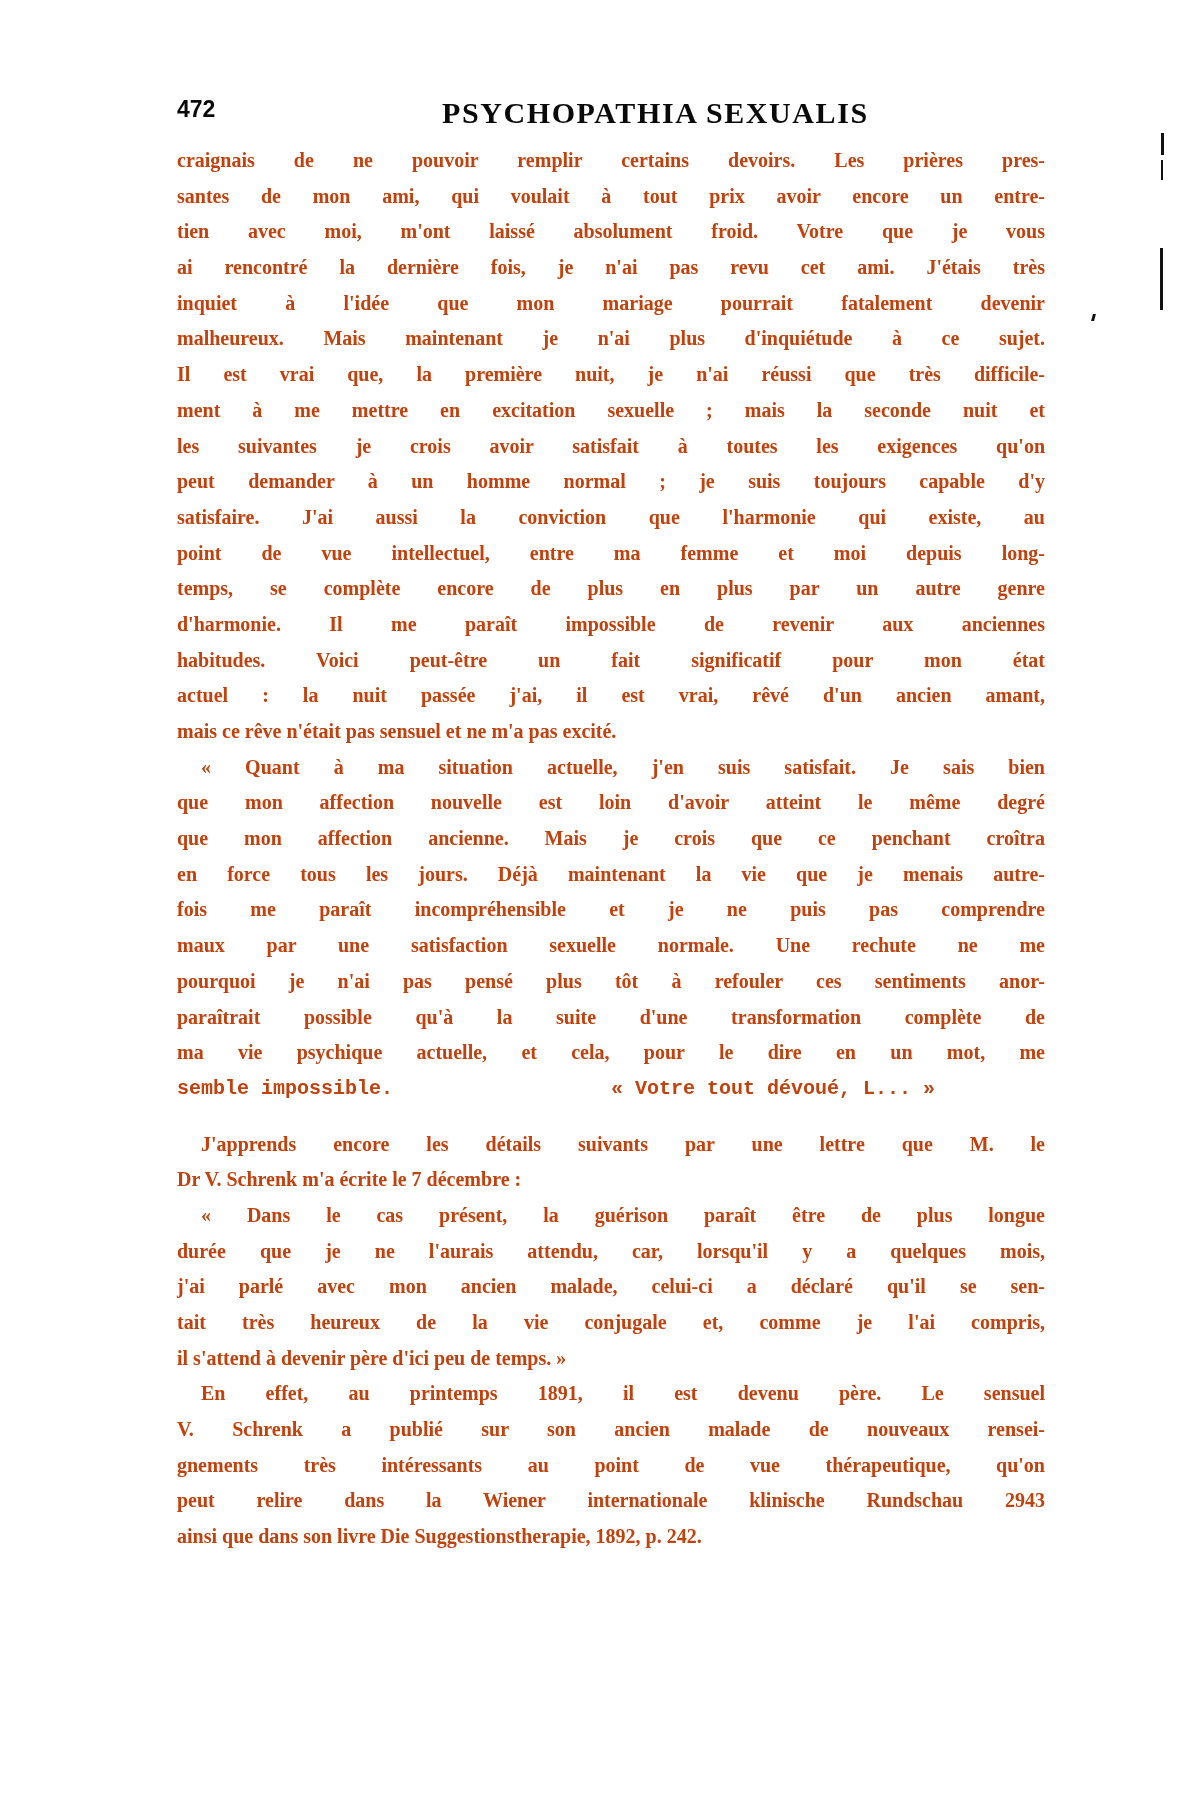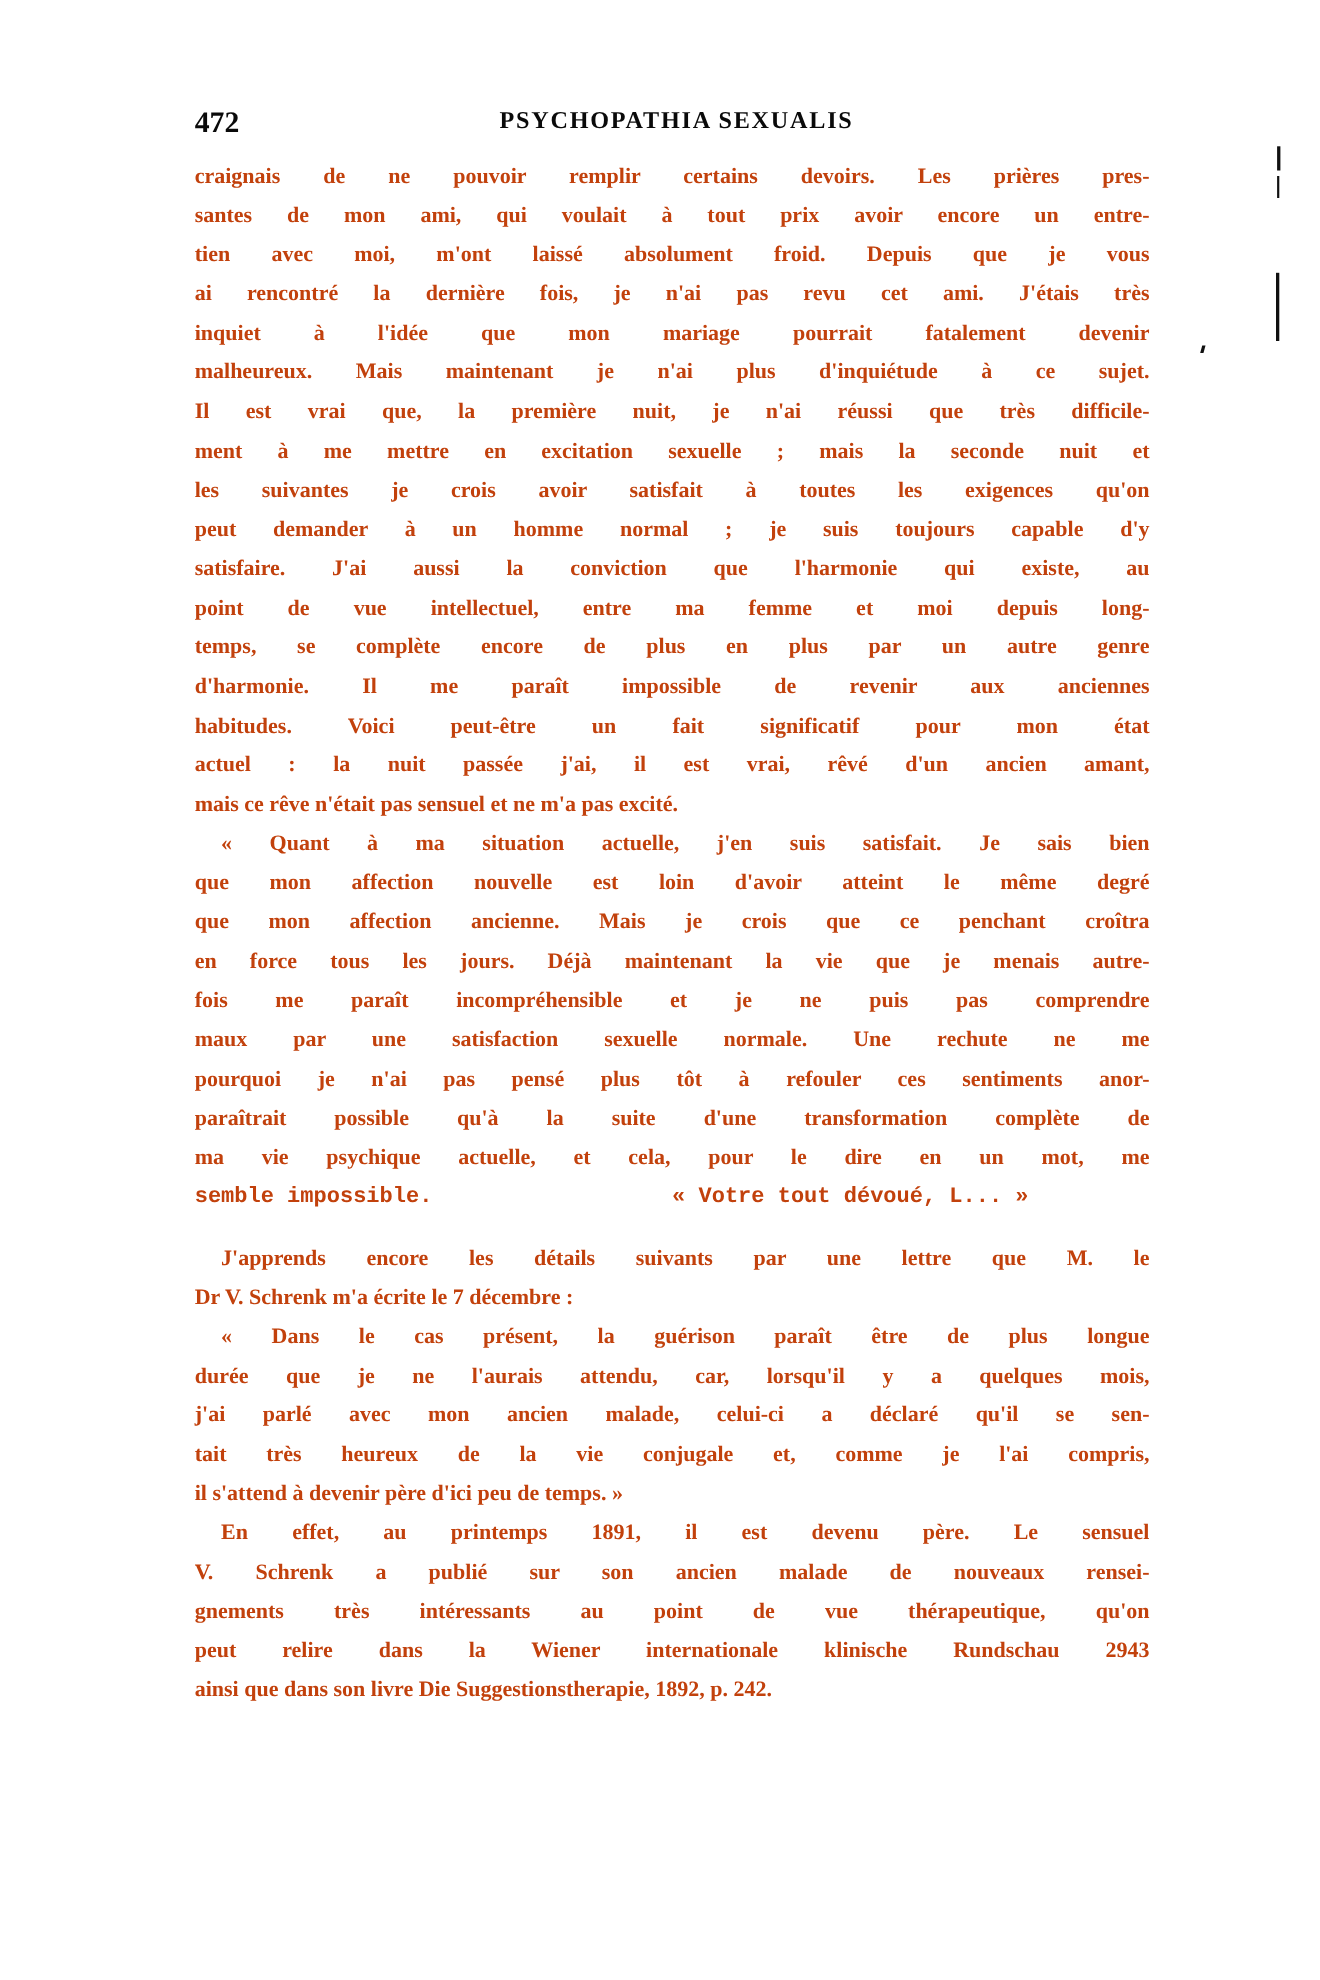--- a/index.html
+++ b/index.html
@@ -1,20 +1,20 @@
 <!DOCTYPE html>
 <html><head>
 <meta charset="utf-8">
 <style>
   html, body { margin: 0; padding: 0; background: #ffffff; }
   body { width: 1200px; height: 1800px; position: relative; overflow: hidden; color: #0a0a0a; }
   .page { position: absolute; left: 0; top: 0; width: 1200px; height: 1800px; background: #ffffff; }
   .running-head { position: absolute; top: 96px; left: 177px; width: 868px; height: 28px; }
-  .page-number { position: absolute; left: 0; top: 0; font-family: Liberation Serif, serif; font-weight: bold; font-size: 27px; letter-spacing: 0px; }
-  .running-title { position: absolute; left: 265px; top: 0; width: 346px; text-align: center; font-family: "Liberation Serif", serif; font-weight: bold; font-size: 22px; letter-spacing: 1.6px; white-space: nowrap; }
+  .page-number { position: absolute; left: 0; top: 0; font-family: Liberation Sans, sans-serif; font-weight: bold; font-size: 23px; letter-spacing: 0px; }
+  .running-title { position: absolute; left: 265px; top: 0; width: 346px; text-align: center; font-family: "Liberation Serif", serif; font-weight: bold; font-size: 30px; letter-spacing: 1.6px; white-space: nowrap; }
   .body-text { position: absolute; left: 177px; top: 143px; width: 868px; font-family: "Liberation Serif", serif; font-weight: bold; font-size: 20px; color: #c2410c; }
   .line { height: 35.7px; line-height: 35.7px; white-space: nowrap; text-align: justify; text-align-last: justify; overflow: visible; transform-origin: left center; }
   .line.last { text-align-last: left; }
   .line.indent { padding-left: 24px; }
   .para-gap { height: 20px; }
   .it { }
   .margin-mark { position: absolute; background: #111; }
 </style>
 </head>
 <body>
@@ -24,21 +24,21 @@
   <div class="running-head">
     <span class="page-number">472</span>
     <span class="running-title">PSYCHOPATHIA SEXUALIS</span>
   </div>
 
   <div class="body-text">
 
     <div>
       <div class="line">craignais de ne pouvoir remplir certains devoirs. Les prières pres-</div>
       <div class="line">santes de mon ami, qui voulait à tout prix avoir encore un entre-</div>
-      <div class="line">tien avec moi, m'ont laissé absolument froid. Depuis que je vous</div>
+      <div class="line">tien avec moi, m'ont laissé absolument froid. Votre que je vous</div>
       <div class="line">ai rencontré la dernière fois, je n'ai pas revu cet ami. J'étais très</div>
       <div class="line">inquiet à l'idée que mon mariage pourrait fatalement devenir</div>
       <div class="line">malheureux. Mais maintenant je n'ai plus d'inquiétude à ce sujet.</div>
       <div class="line">Il est vrai que, la première nuit, je n'ai réussi que très difficile-</div>
       <div class="line">ment à me mettre en excitation sexuelle ; mais la seconde nuit et</div>
       <div class="line">les suivantes je crois avoir satisfait à toutes les exigences qu'on</div>
       <div class="line">peut demander à un homme normal ; je suis toujours capable d'y</div>
       <div class="line">satisfaire. J'ai aussi la conviction que l'harmonie qui existe, au</div>
       <div class="line">point de vue intellectuel, entre ma femme et moi depuis long-</div>
       <div class="line">temps, se complète encore de plus en plus par un autre genre</div>

